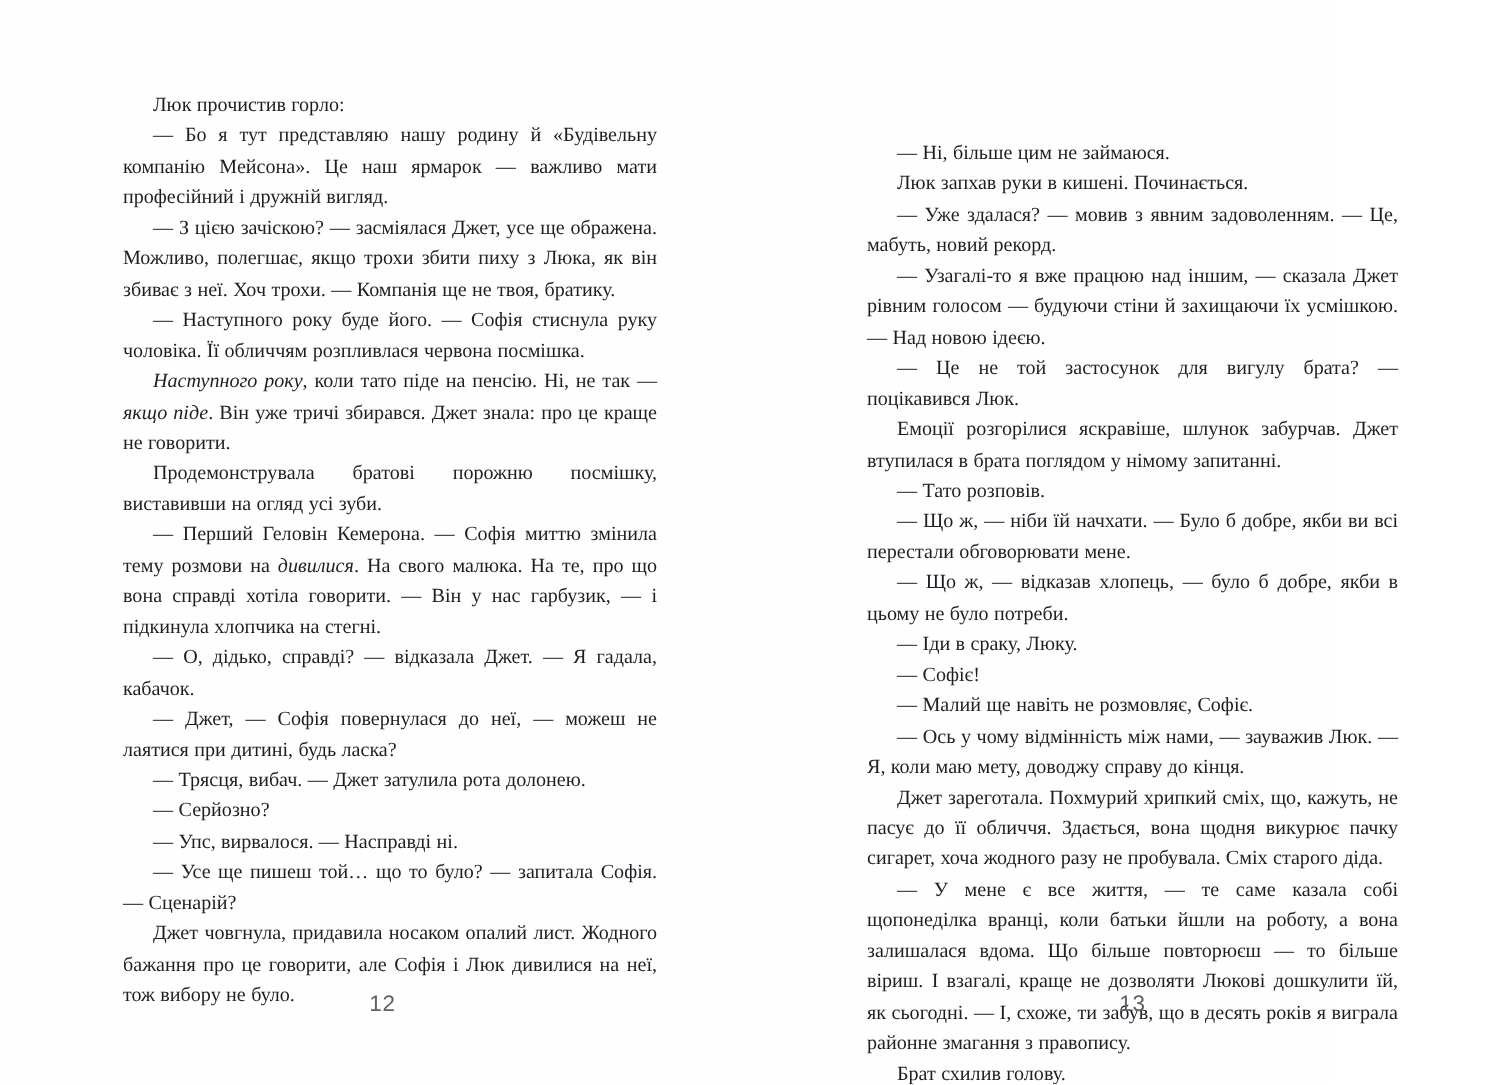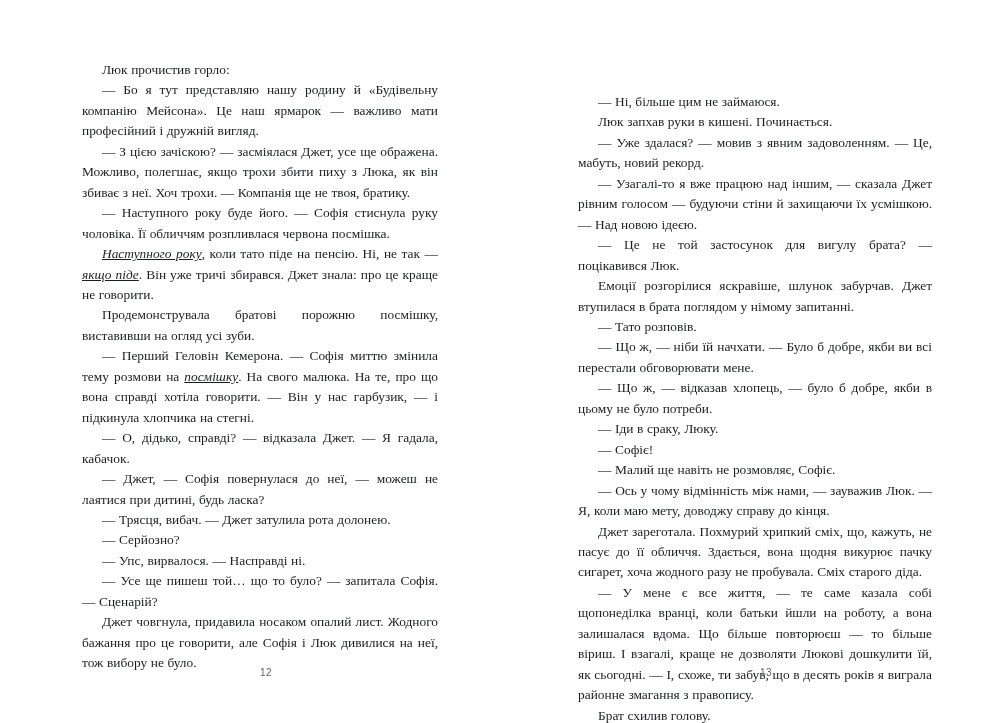--- a/index.html
+++ b/index.html
@@ -42,49 +42,48 @@
   }
   .page-right .textblock { width: 354px; margin-top: 32px; }
 
   .textblock p {
     margin: 0;
     text-indent: 20px;
     word-spacing: 0.02em;
   }
   .textblock p em {
     font-style: italic;
-    text-decoration: underline;
   }
 
   .folio {
     position: absolute;
     bottom: 45px;
     width: 100%;
-    left: 16px;
+    left: 5px;
     text-align: center;
     font-family: "Liberation Sans", "DejaVu Sans", sans-serif;
-    font-size: 10px;
+    font-size: 15px;
     color: #5d636b;
     letter-spacing: 0.5px;
   }
 </style>
 </head>
 <body>
 
 <div class="spread">
 
   <div class="page page-left">
     <div class="textblock">
       <p>Люк прочистив горло:</p>
       <p>— Бо я тут представляю нашу родину й «Будівельну компанію Мейсона». Це наш ярмарок — важливо мати професійний і дружній вигляд.</p>
       <p>— З цією зачіскою? — засміялася Джет, усе ще ображена. Можливо, полегшає, якщо трохи збити пиху з Люка, як він збиває з неї. Хоч трохи. — Компанія ще не твоя, братику.</p>
       <p>— Наступного року буде його. — Софія стиснула руку чоловіка. Її обличчям розпливлася червона посмішка.</p>
       <p><em>Наступного року</em><span>, коли тато піде на пенсію. Ні, не так — </span><em>якщо піде</em><span>. Він уже тричі збирався. Джет знала: про це краще не говорити.</span></p>
       <p>Продемонструвала братові порожню посмішку, виставивши на огляд усі зуби.</p>
-      <p><span>— Перший Геловін Кемерона. — Софія миттю змінила тему розмови на </span><em>посмішку</em><span>. На свого малюка. На те, про що вона справді хотіла говорити. — Він у нас гарбузик, — і підкинула хлопчика на стегні.</span></p>
+      <p><span>— Перший Геловін Кемерона. — Софія миттю змінила тему розмови на </span><em>дивилися</em><span>. На свого малюка. На те, про що вона справді хотіла говорити. — Він у нас гарбузик, — і підкинула хлопчика на стегні.</span></p>
       <p>— О, дідько, справді? — відказала Джет. — Я гадала, кабачок.</p>
       <p>— Джет, — Софія повернулася до неї, — можеш не лаятися при дитині, будь ласка?</p>
       <p>— Трясця, вибач. — Джет затулила рота долонею.</p>
       <p>— Серйозно?</p>
       <p>— Упс, вирвалося. — Насправді ні.</p>
       <p>— Усе ще пишеш той… що то було? — запитала Софія. — Сценарій?</p>
       <p>Джет човгнула, придавила носаком опалий лист. Жодного бажання про це говорити, але Софія і Люк дивилися на неї, тож вибору не було.</p>
     </div>
     <div class="folio">12</div>
   </div>

